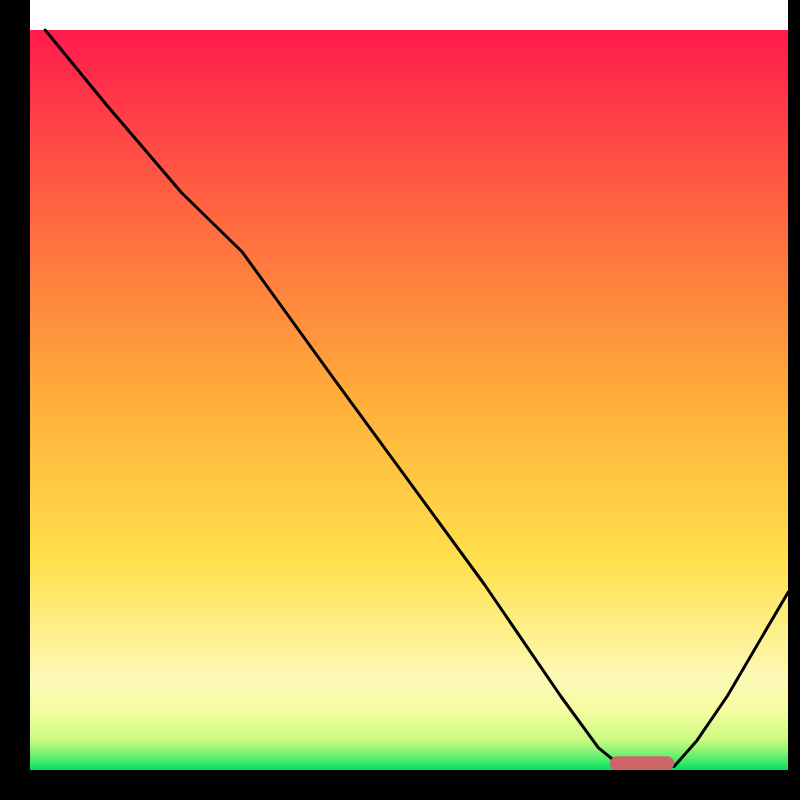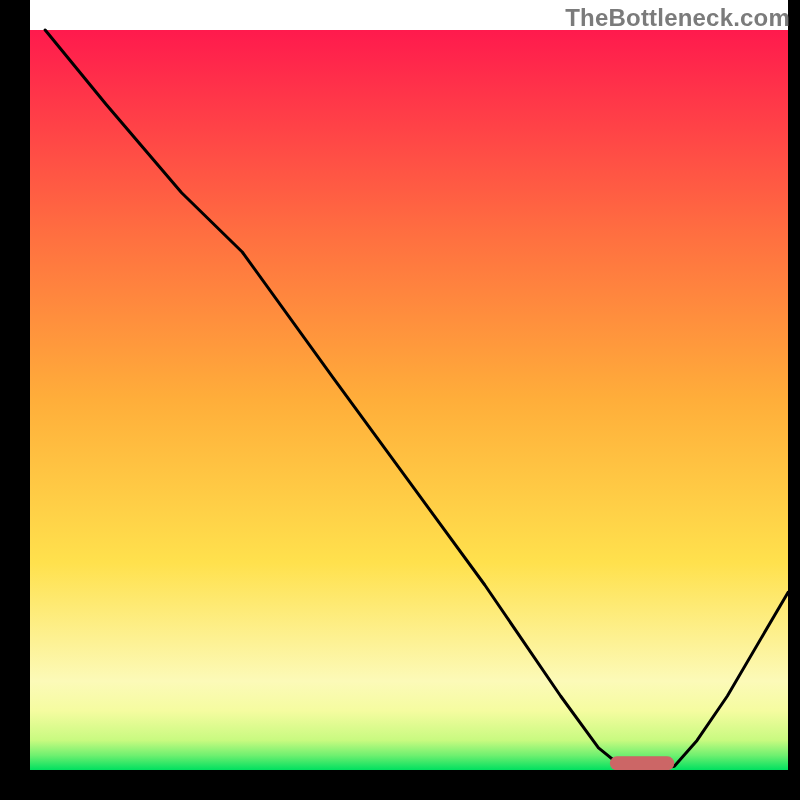--- a/index.html
+++ b/index.html
@@ -28,21 +28,20 @@
   svg {
     position: absolute;
     top: 0;
     left: 0;
   }
 </style>
 </head>
 <body>
 <div class="container">
 
-  <div class="watermark">TheBottleneck.com</div>
 
   <svg id="chart-svg" width="800" height="800" viewBox="0 0 800 800">
     <defs>
       <linearGradient id="bg-grad" x1="0" y1="1" x2="0" y2="0">
           <stop offset="0%" stop-color="#00e060"></stop>
           <stop offset="2%" stop-color="#70f070"></stop>
           <stop offset="4%" stop-color="#c8fa80"></stop>
           <stop offset="8%" stop-color="#f5fca0"></stop>
           <stop offset="12%" stop-color="#fcfab8"></stop>
           <stop offset="28%" stop-color="#ffe14d"></stop>

